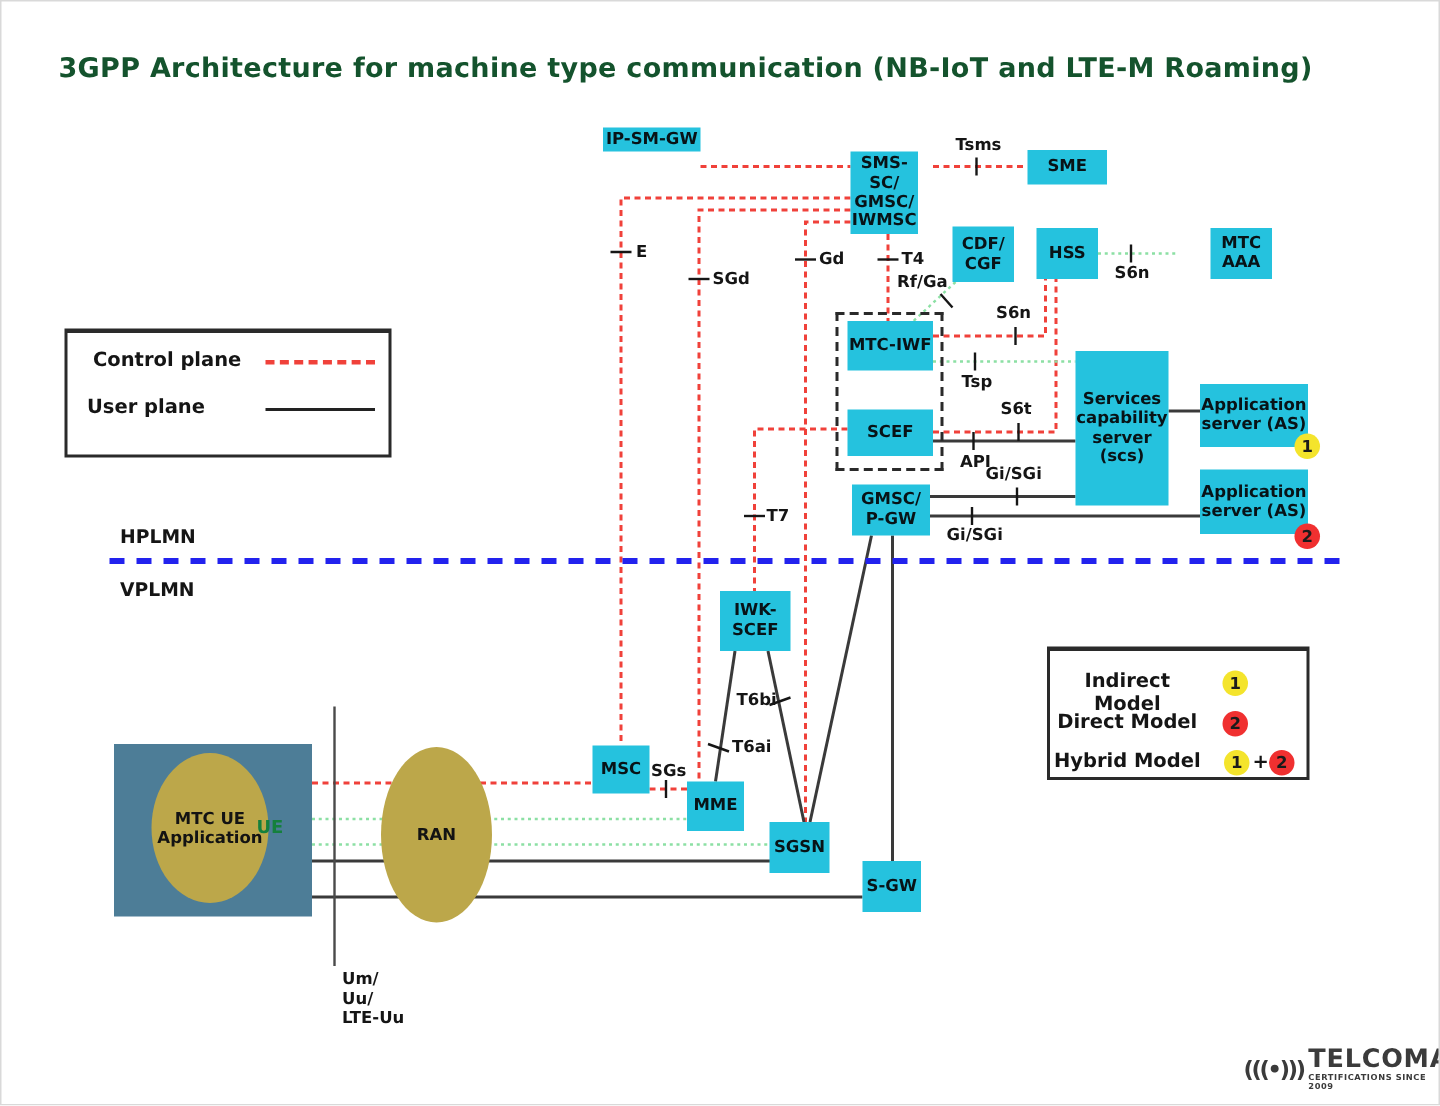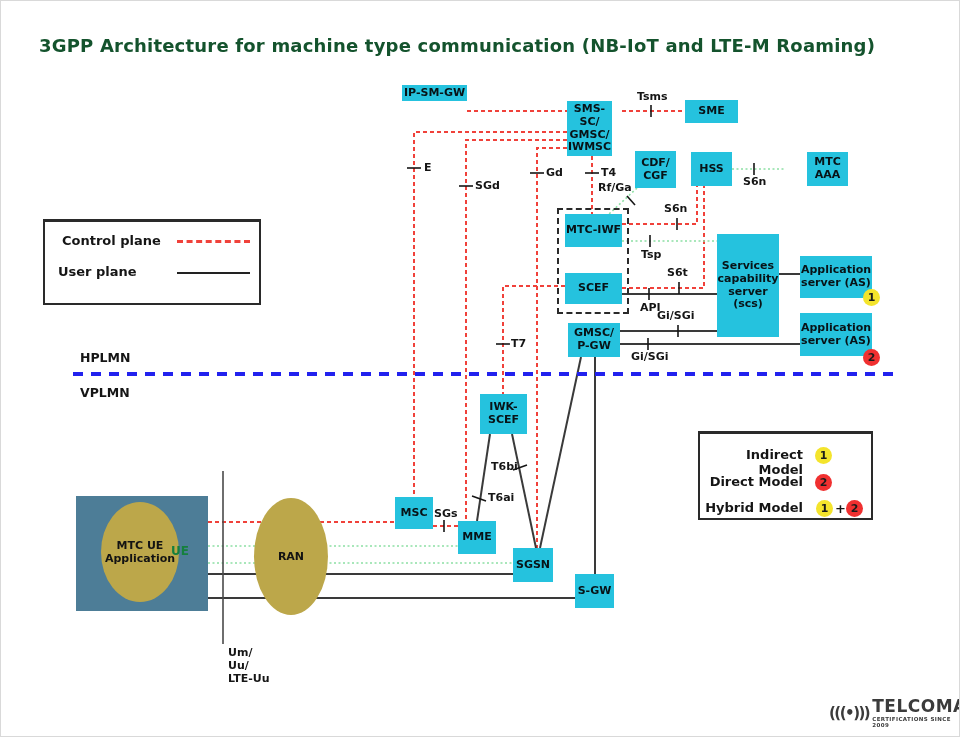--- a/index.html
+++ b/index.html
@@ -39,21 +39,21 @@
     border:2px solid #2a2a2a; border-top-width:3px; box-sizing:border-box; background:#fff;text-decoration:underline;
   }
   .legend-text { position:absolute; font-size:13px; font-weight:600; color:#151515; }
   .sample { position:absolute; width:73px; height:0; }
   .sample.dashed-red { border-top:3px dashed #f0413a; }
   .sample.solid-black { border-top:2.5px solid #222; }
   .models-box {
     position:absolute; left:697px; top:430px; width:175px; height:89px;
     border:2px solid #2a2a2a; border-top-width:3px; box-sizing:border-box; background:#fff;
   }
-  .model-lbl { position:absolute; left:0; width:103px; text-align:right; font-size:13px; font-weight:600; color:#151515; }
+  .model-lbl { position:absolute; left:0; width:103px; text-align:center; font-size:13px; font-weight:600; color:#151515; }
   .badge {
     position:absolute; width:17px; height:17px; border-radius:50%;
     display:flex; align-items:center; justify-content:center;
     font-size:11px; font-weight:700; color:#1b1b1b;
   }
   .badge.yellow { background:#f4e42c; }
   .badge.red { background:#f03030; }
   .plus { position:absolute; font-size:13px; font-weight:700; color:#151515; }
   .logo { position:absolute; left:828px; top:697px; display:flex; align-items:center; gap:3px; color:#3b3b3b; }
   .logo-icon { font-size:15px; font-weight:700; letter-spacing:-1.5px; }

